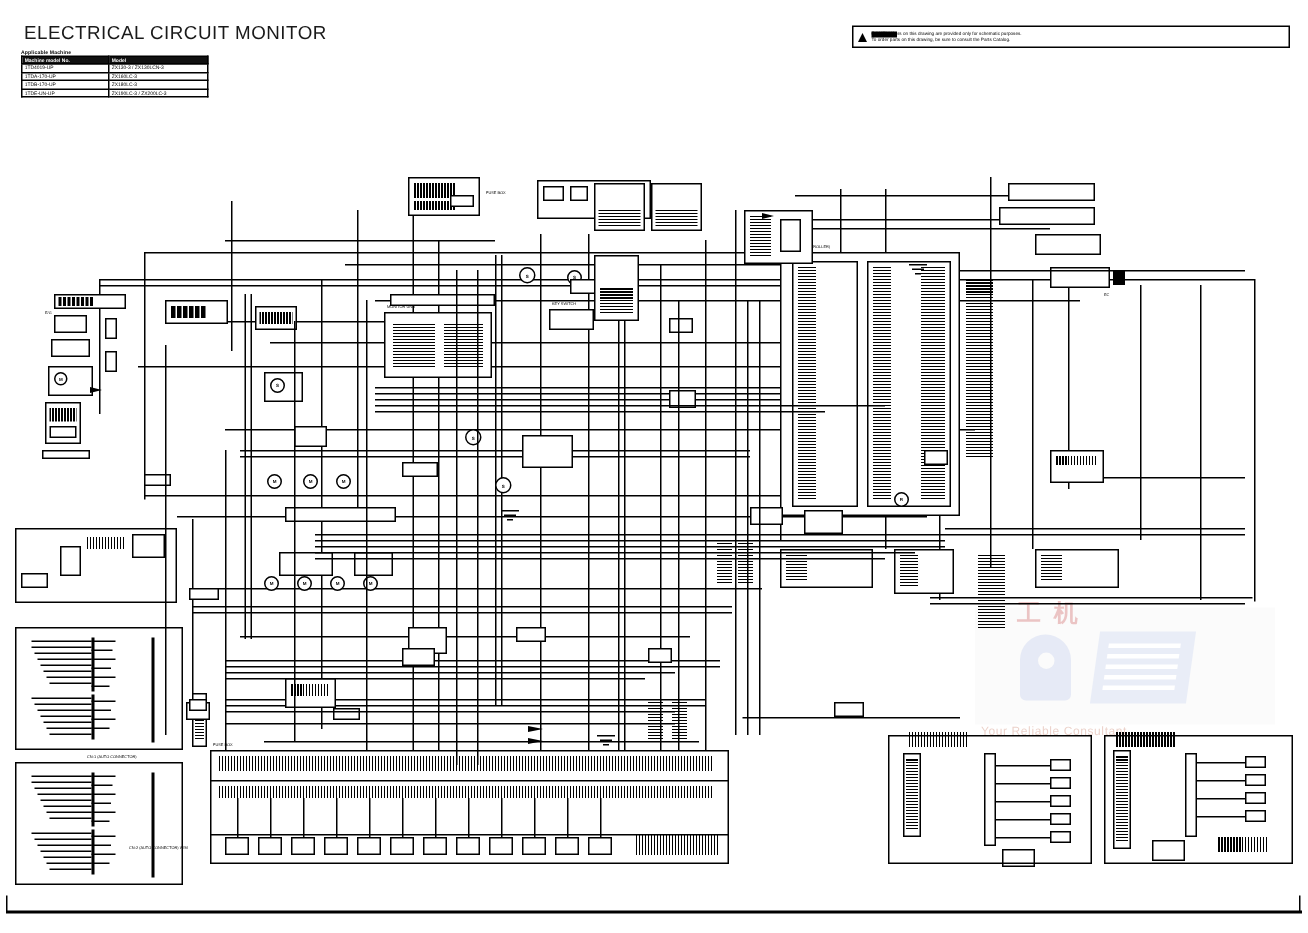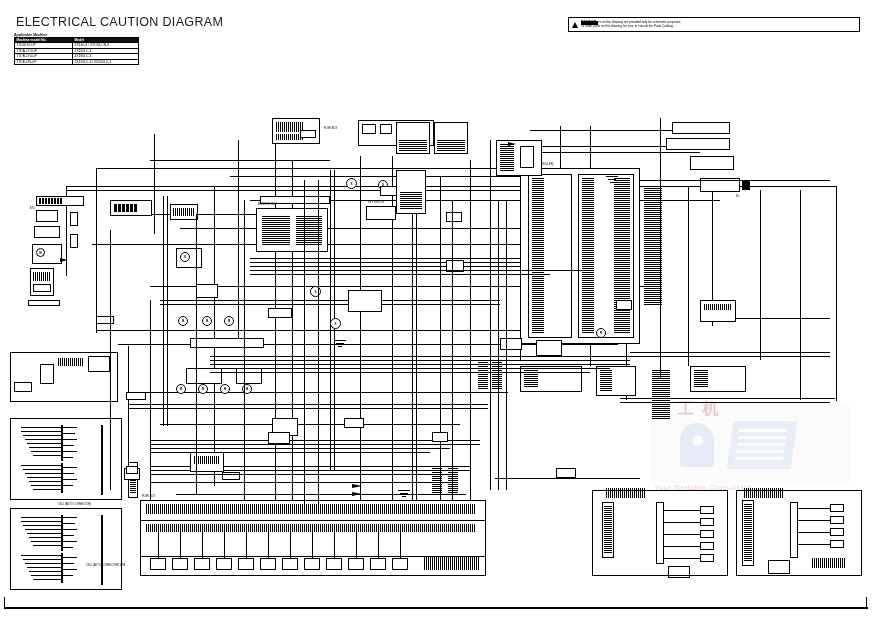--- a/index.html
+++ b/index.html
@@ -61,21 +61,21 @@
 
   
   .gnd{position:absolute;}
   .gnd i{position:absolute;background:#000;height:1px;left:50%;transform:translateX(-50%);}
 </style>
 </head>
 <body>
 
 <div id="sheet">
 
-  <div id="title">ELECTRICAL CAUTION DIAGRAM</div>
+  <div id="title">ELECTRICAL CIRCUIT MONITOR</div>
   <div id="applic-label">Applicable Machine</div>
 
   <table id="model-table">
     <tbody>
         <tr>
       <td class="c0">Machine model No.</td>
       <td class="c1">Model</td>
     </tr>
     <tr>
       <td class="c0">1TD4019-UP</td>

